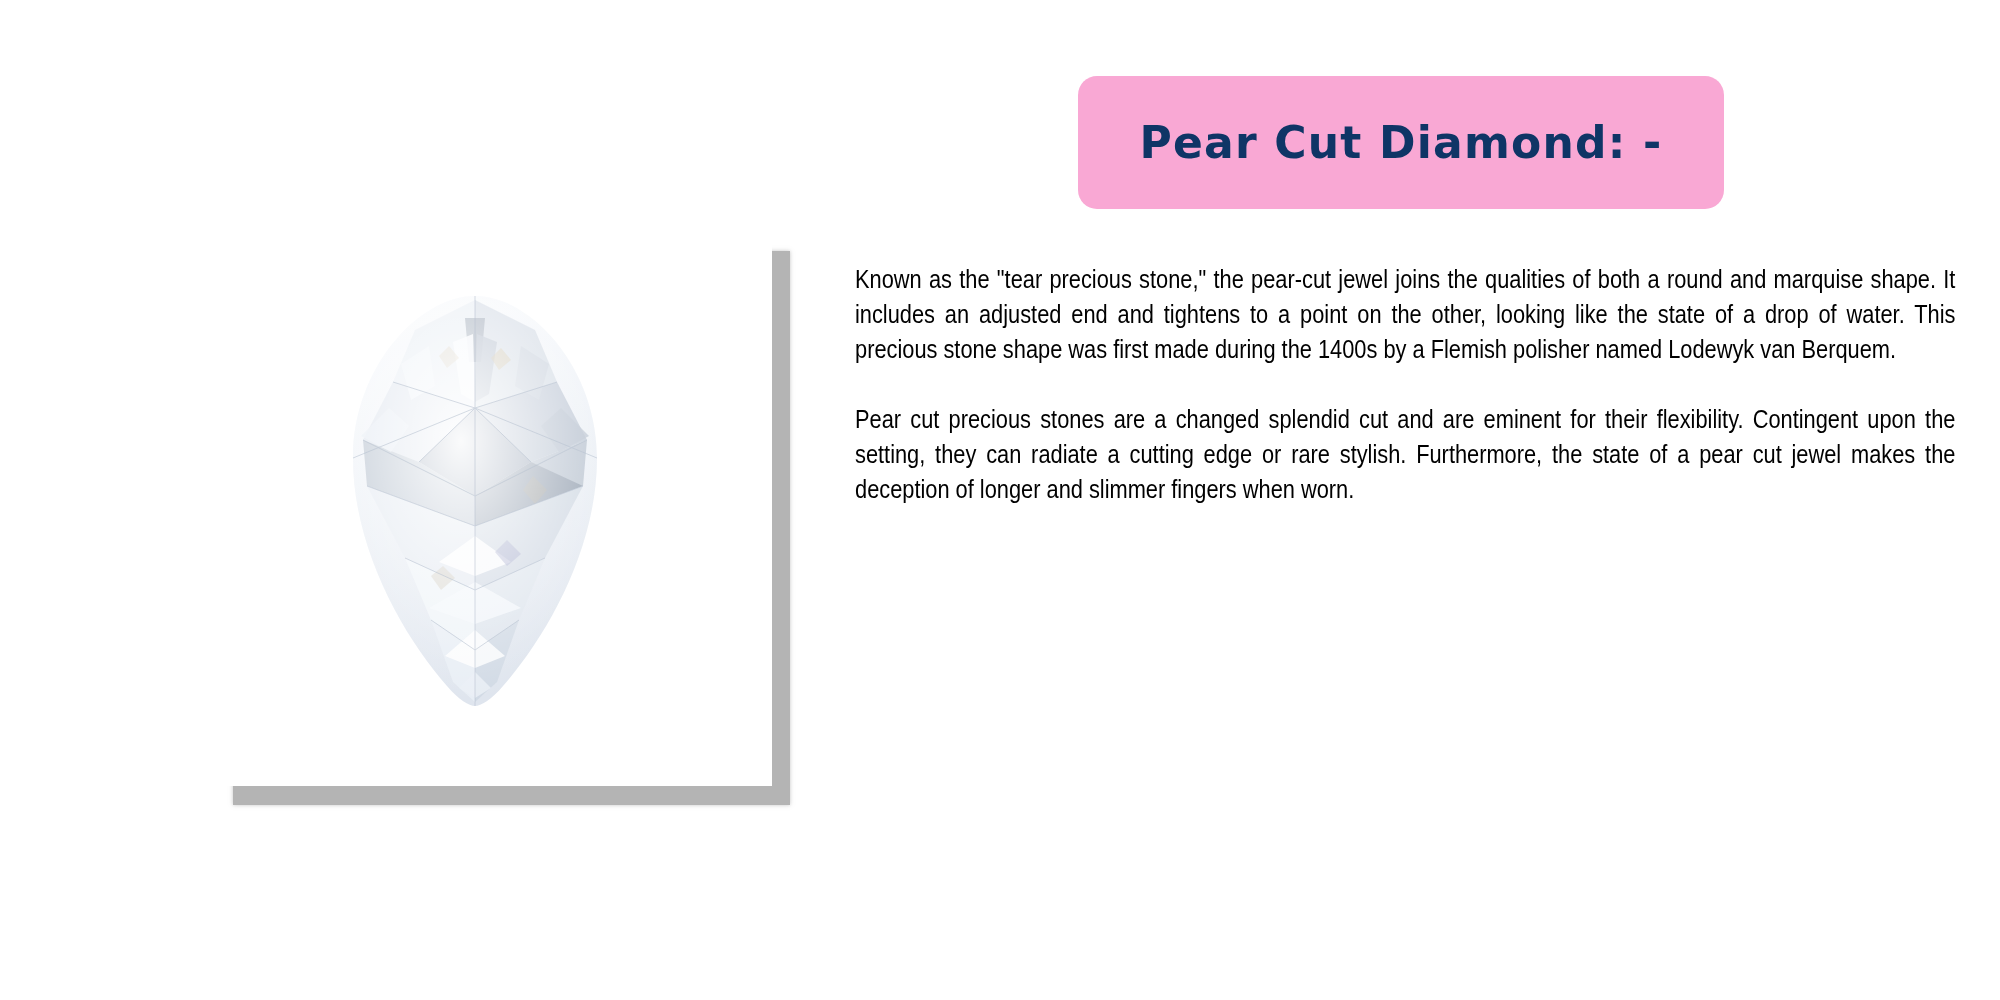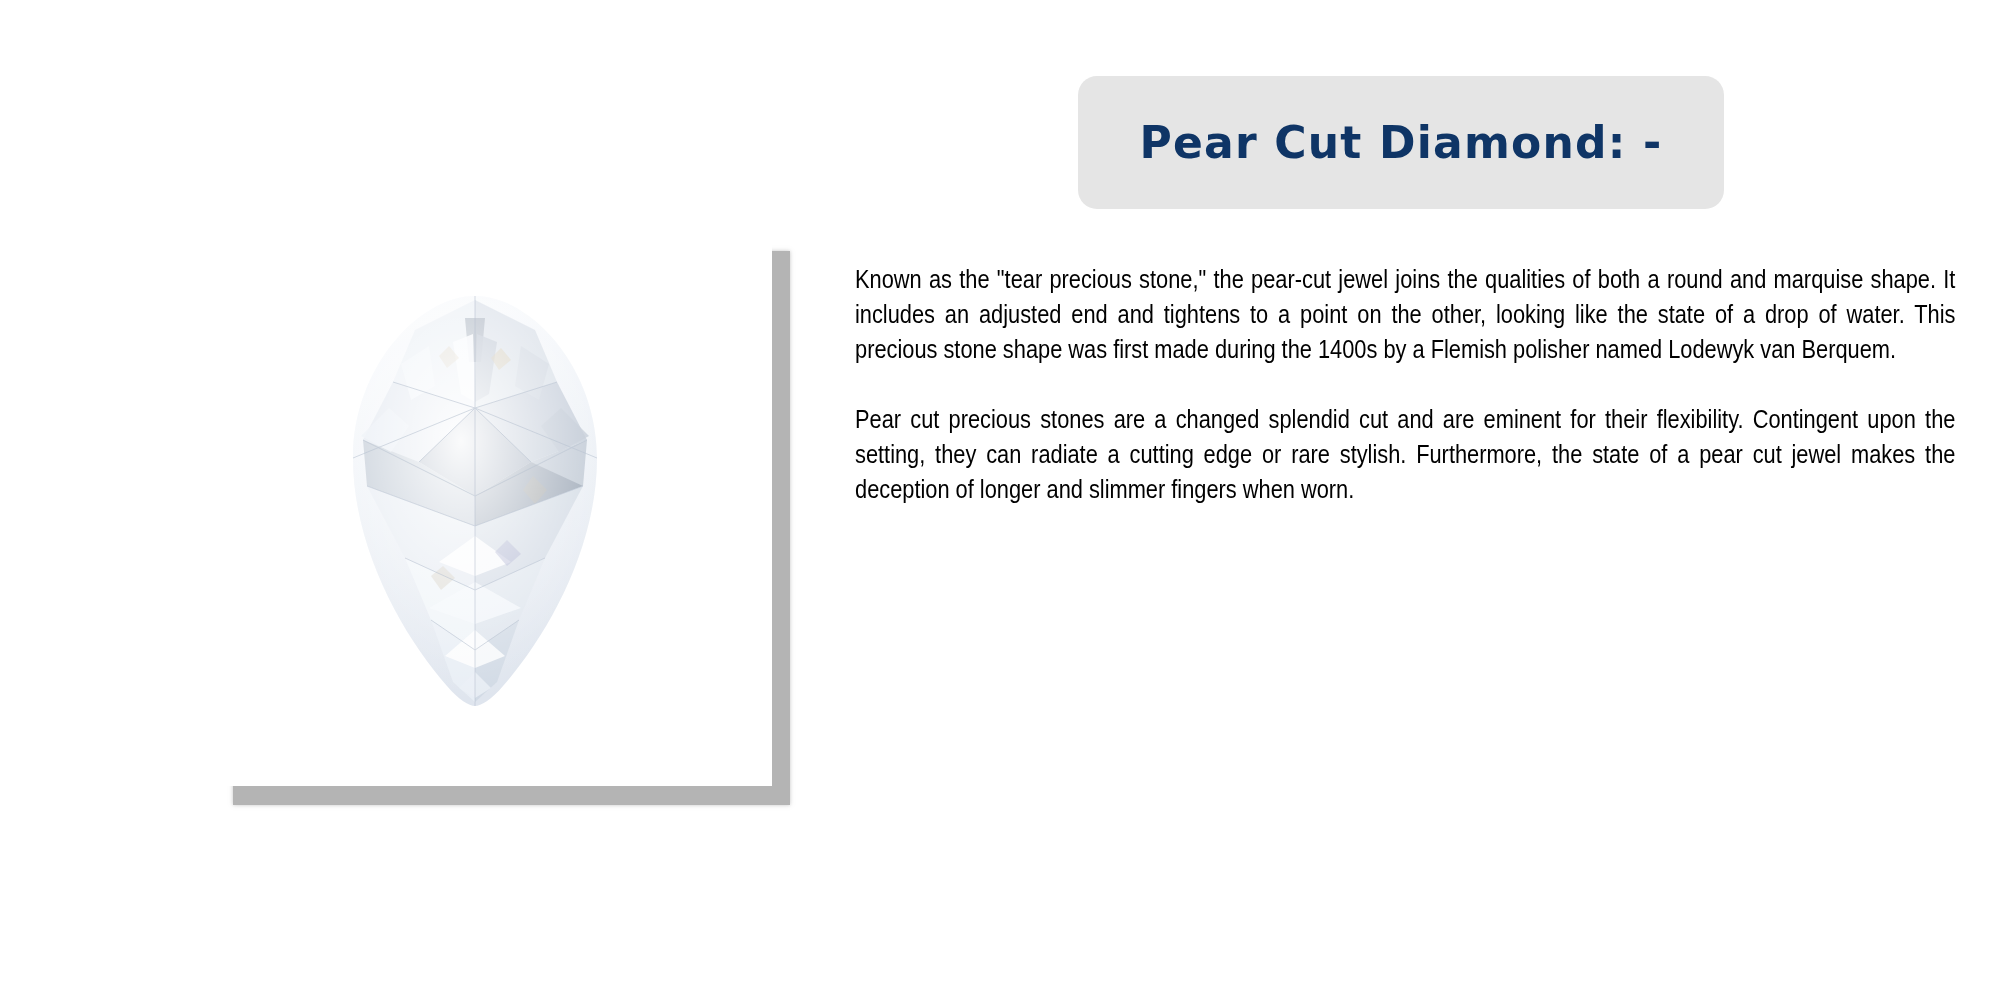--- a/index.html
+++ b/index.html
@@ -61,21 +61,21 @@
   }
   #diamond-svg { display:block; width: 280px; height: 420px; }
 
   
   #title-banner {
     position: absolute;
     left: 1078px;
     top: 76px;
     width: 646px;
     height: 133px;
-    background: #e5e5e5;
+    background: #f9a8d4;
     border-radius: 19px;
     display: flex;
     align-items: center;
     justify-content: center;
   }
   #title-text {
     color: #0f3566;
     font-family: "DejaVu Sans", "Liberation Sans", sans-serif;
     font-weight: bold;
     font-size: 44px;

